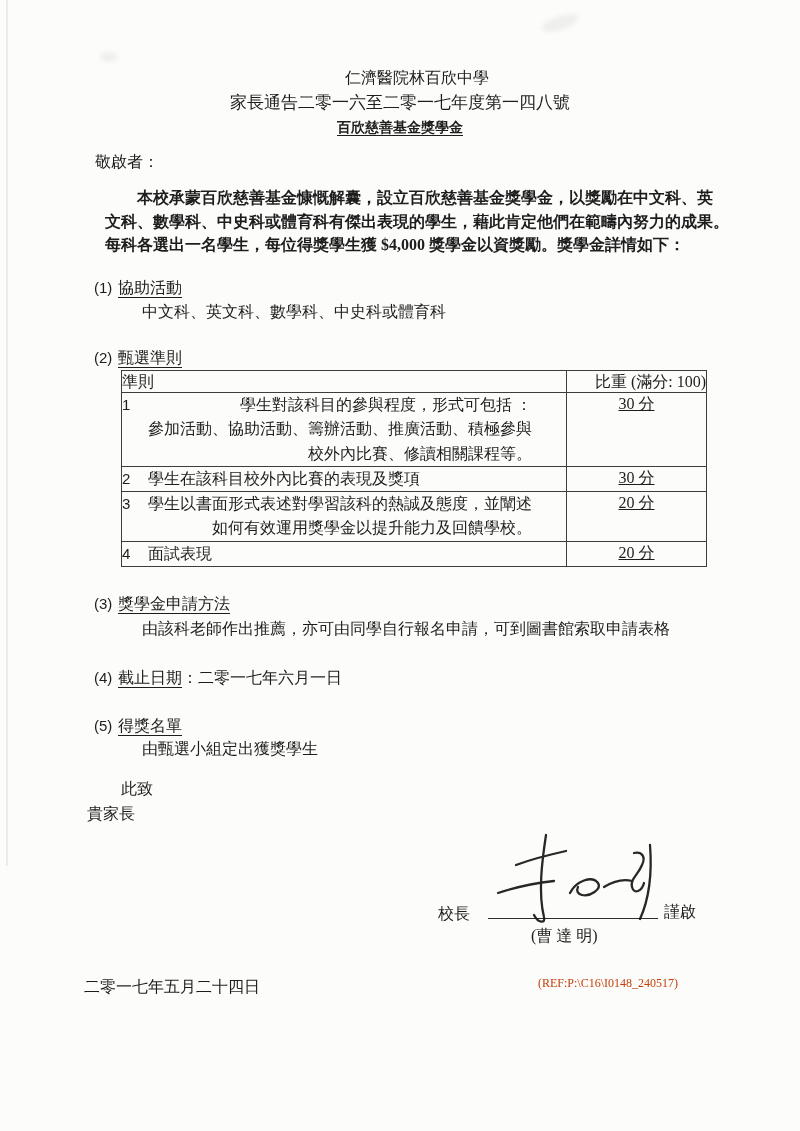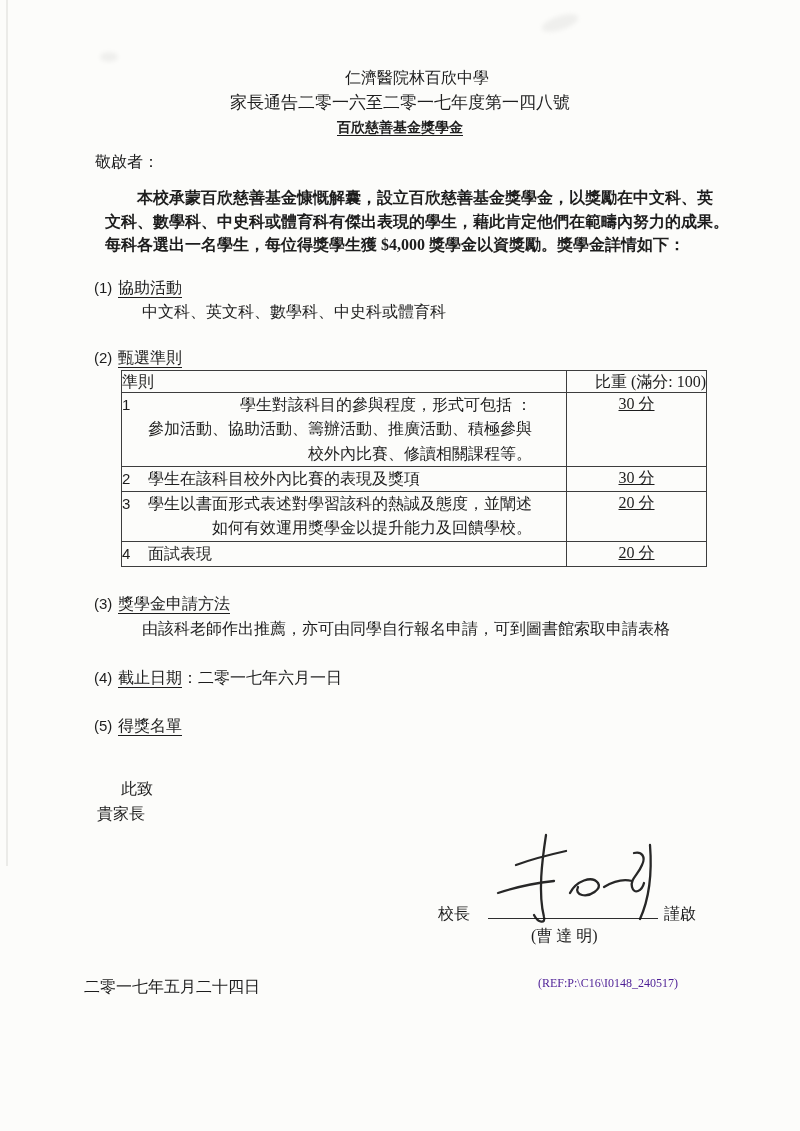--- a/index.html
+++ b/index.html
@@ -31,21 +31,21 @@
   th.h-crit{width:444px;text-align:left;font-weight:normal;padding:1px 0 1px 10px;line-height:21px;}
   th.h-weight{width:139px;text-align:right;font-weight:normal;padding:1px 4px;line-height:21px;}
   td.crit{padding:2px 6px 2px 10px;}
   .crit-inner{display:flex;}
   .rownum{font-family:"Liberation Sans","DejaVu Sans",sans-serif;font-size:15px;width:26px;flex:0 0 26px;line-height:24.3px;}
   .crittext{white-space:pre-line;line-height:24.3px;text-align:right;}
   td.weight{text-align:center;padding:2px 4px;line-height:21px;text-decoration:underline;}
   
   .sigline{left:488px;top:918px;width:170px;height:0;border-top:1.6px solid #2e2e2e;}
   .sig-scribble{left:492px;top:831px;}
-  .footer-ref{font-size:12px;color:#4c1d95;}
+  .footer-ref{font-size:12px;color:#c2410c;}
 </style>
 </head>
 <body>
 
 <div class="page">
 
   <div class="abs scan-line"></div>
   <div class="abs smudge" style="left:541px;top:16px;width:38px;height:14px;transform:rotate(-18deg);"></div>
   <div class="abs smudge" style="left:100px;top:52px;width:18px;height:10px;"></div>
 
@@ -128,36 +128,37 @@
 
   <div class="abs t16 sec" style="left:94px;top:666px;">
     <span class="secnum">(4)</span>
     <span><span class="sectitle">截止日期</span><span>：二零一七年六月一日</span></span>
   </div>
 
   <div class="abs t16 sec" style="left:94px;top:714px;">
     <span class="secnum">(5)</span>
     <span class="sectitle">得獎名單</span>
   </div>
+  <div class="abs t16 secbody" style="left:118px;top:737px;">由甄選小組定出獲獎學生</div>
 
   <div class="abs t16" style="left:121px;top:777px;">此致</div>
-  <div class="abs t16" style="left:97px;top:802px;">貴家長</div>
+  <div class="abs t16" style="left:87px;top:802px;">貴家長</div>
 
   <div class="abs t16" style="left:438px;top:902px;">校長</div>
   <div class="abs sigline"></div>
   <svg class="abs sig-scribble" width="170" height="95" viewBox="0 0 170 95">
     <g fill="none" stroke="#161616" stroke-width="2.3" stroke-linecap="round" opacity="0.92">
       <path d="M54,4 C50,30 46,62 52,86 C54,93 46,92 42,84"></path>
       <path d="M24,34 C40,28 56,24 74,20"></path>
       <path d="M6,62 C24,56 44,52 62,50"></path>
       <path d="M78,62 C84,50 100,44 106,52 C110,58 98,66 90,64 C86,63 84,60 86,56"></path>
       <path d="M112,56 C122,50 132,48 140,50"></path>
       <path d="M142,22 C150,20 154,26 150,34 C146,44 138,48 140,56 C142,64 150,60 152,52"></path>
       <path d="M158,14 C160,40 158,66 148,88"></path>
     </g>
   </svg>
-  <div class="abs t16" style="left:664px;top:902px;">謹啟</div>
+  <div class="abs t16" style="left:664px;top:902px;font-family:Liberation Mono, monospace;">謹啟</div>
   <div class="abs t16" style="left:531px;top:924px;">(曹 達 明)</div>
 
   <div class="abs t16" style="left:84px;top:975px;">二零一七年五月二十四日</div>
   <div class="abs footer-ref" style="left:538px;top:976px;">(REF:P:\C16\I0148_240517)</div>
 
 </div>
 
 </body></html>

